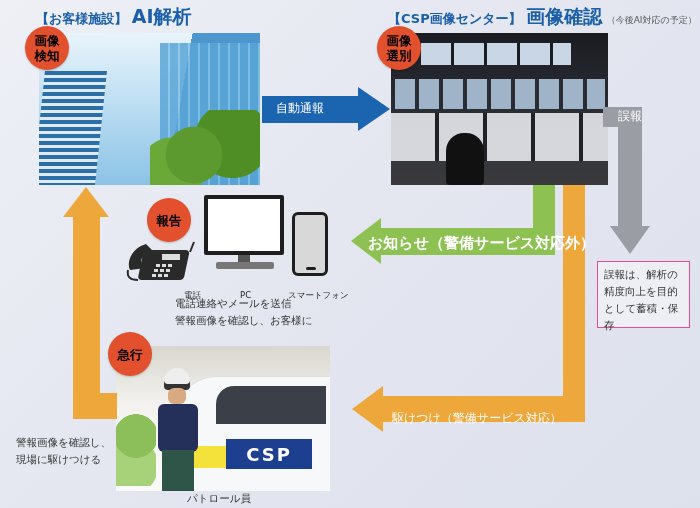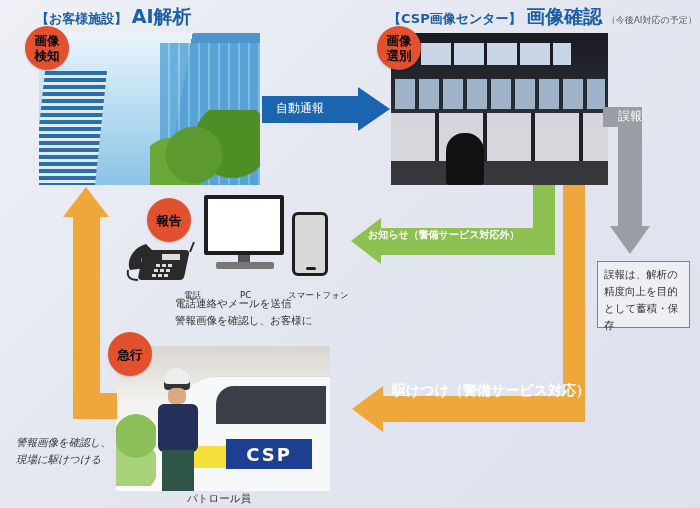--- a/index.html
+++ b/index.html
@@ -132,28 +132,28 @@
     left: 597px; top: 261px; width: 93px; height: 67px;
     border: 1px solid #ec4899; background: rgba(240,241,245,.85);
     font-size: 10.5px; line-height: 17px; color: #333; padding: 4px 6px;
   }
 
   
   .green-v { left: 533px; top: 185px; width: 22px; height: 66px; background: #8dc152; }
   .green-h { left: 378px; top: 228px; width: 177px; height: 27px; background: #8dc152; }
   .green-head { left: 351px; top: 218px; width: 0; height: 0;
     border-top: 23px solid transparent; border-bottom: 23px solid transparent; border-right: 30px solid #8dc152; }
-  .green-label { left: 368px; top: 228px; color: #fff; font-size: 10px; font-weight: bold; white-space: nowrap; }
+  .green-label { left: 368px; top: 234px; color: #fff; font-size: 15px; font-weight: bold; white-space: nowrap; }
 
   
   .orange-v { left: 563px; top: 185px; width: 22px; height: 232px; background: #eea73b; }
   .orange-h { left: 382px; top: 396px; width: 203px; height: 26px; background: #eea73b; }
   .orange-head { left: 352px; top: 386px; width: 0; height: 0;
     border-top: 23px solid transparent; border-bottom: 23px solid transparent; border-right: 31px solid #eea73b; }
-  .orange-label { left: 392px; top: 382px; color: #fff; font-size: 14px; font-weight: bold; white-space: nowrap; }
+  .orange-label { left: 392px; top: 410px; color: #fff; font-size: 12px; font-weight: normal; white-space: nowrap; }
 
   .orange-up { left: 73px; top: 215px; width: 27px; height: 200px; background: #eea73b; }
   .orange-up-foot { left: 73px; top: 393px; width: 44px; height: 26px; background: #eea73b; }
   .orange-up-head { left: 63px; top: 187px; width: 0; height: 0;
     border-left: 23px solid transparent; border-right: 23px solid transparent; border-bottom: 30px solid #eea73b; }
 
   
   .phone-desk { left: 124px; top: 240px; width: 74px; height: 42px; }
   .pc { left: 204px; top: 195px; width: 80px; height: 80px; }
   .pc .screen { position: absolute; left: 0; top: 0; width: 80px; height: 60px; background: #fff; border: 4px solid #1e1e1e; border-radius: 2px; }
@@ -161,21 +161,21 @@
   .pc .base { position: absolute; left: 12px; top: 67px; width: 58px; height: 7px; background: #777; border-radius: 2px; }
   .smartphone { left: 292px; top: 212px; width: 36px; height: 64px; border: 3px solid #1e1e1e; border-radius: 6px; background: #d8d8d8; }
   .smartphone .home { position: absolute; left: 11px; bottom: 3px; width: 10px; height: 3px; background: #1e1e1e; border-radius: 2px; }
 
   .dev-label { font-size: 8.5px; color: #222; white-space: nowrap; margin-top: 8px; }
   .dev-label-phone { left: 184px; top: 282px; }
   .dev-label-pc { left: 240px; top: 282px; }
   .dev-label-sp { left: 288px; top: 282px; }
 
   .report-desc { left: 175px; top: 295px; font-size: 10.5px; line-height: 17px; color: #333; white-space: nowrap; }
-  .rush-desc { left: 16px; top: 434px; font-size: 10.5px; line-height: 17px; color: #333; white-space: nowrap; font-style: italic; }
+  .rush-desc { left: 16px; top: 434px; font-size: 10.5px; line-height: 17px; color: #333; white-space: nowrap; }
   .patrol-label { left: 187px; top: 492px; font-size: 10.5px; color: #333; white-space: nowrap; }
 </style>
 </head>
 <body>
 
 <div class="abs h-left">
   <span>【お客様施設】</span>
   <span class="big">AI解析</span>
 </div>
 <div class="abs h-right">

